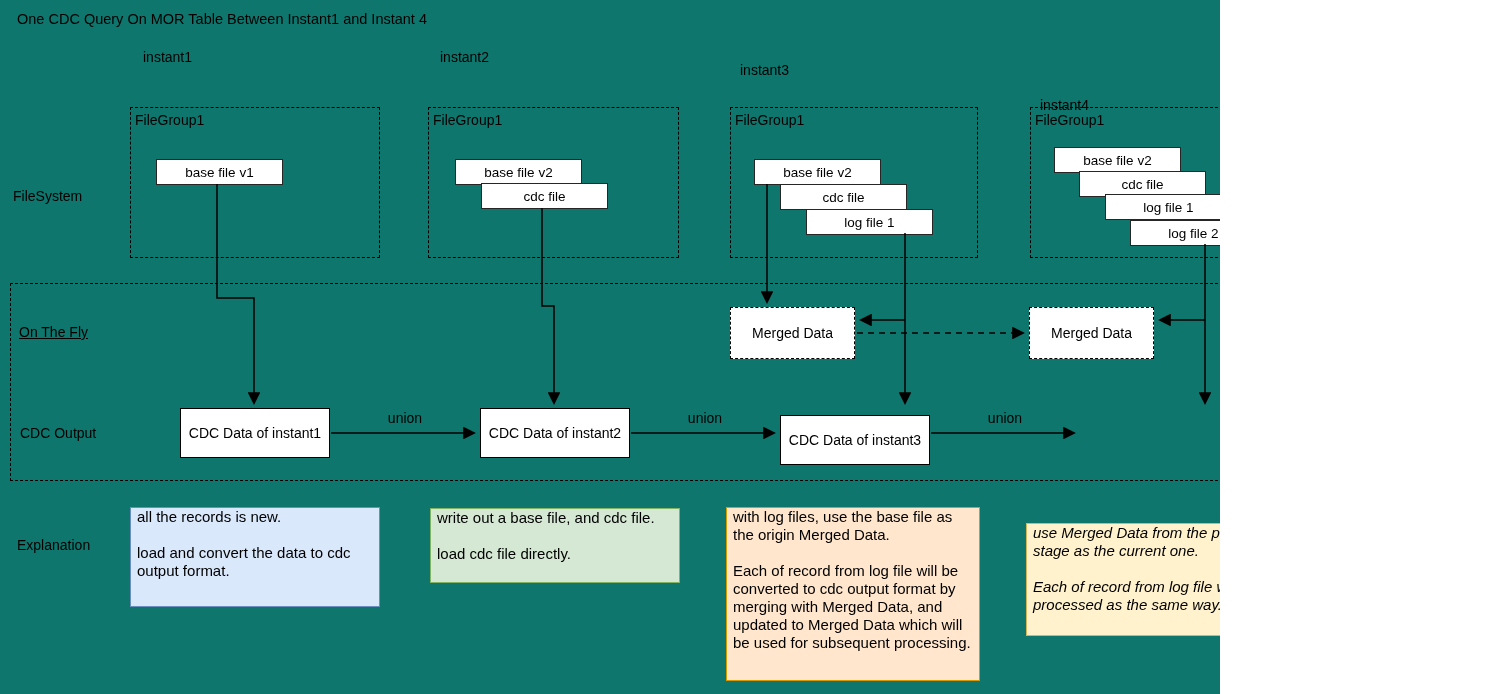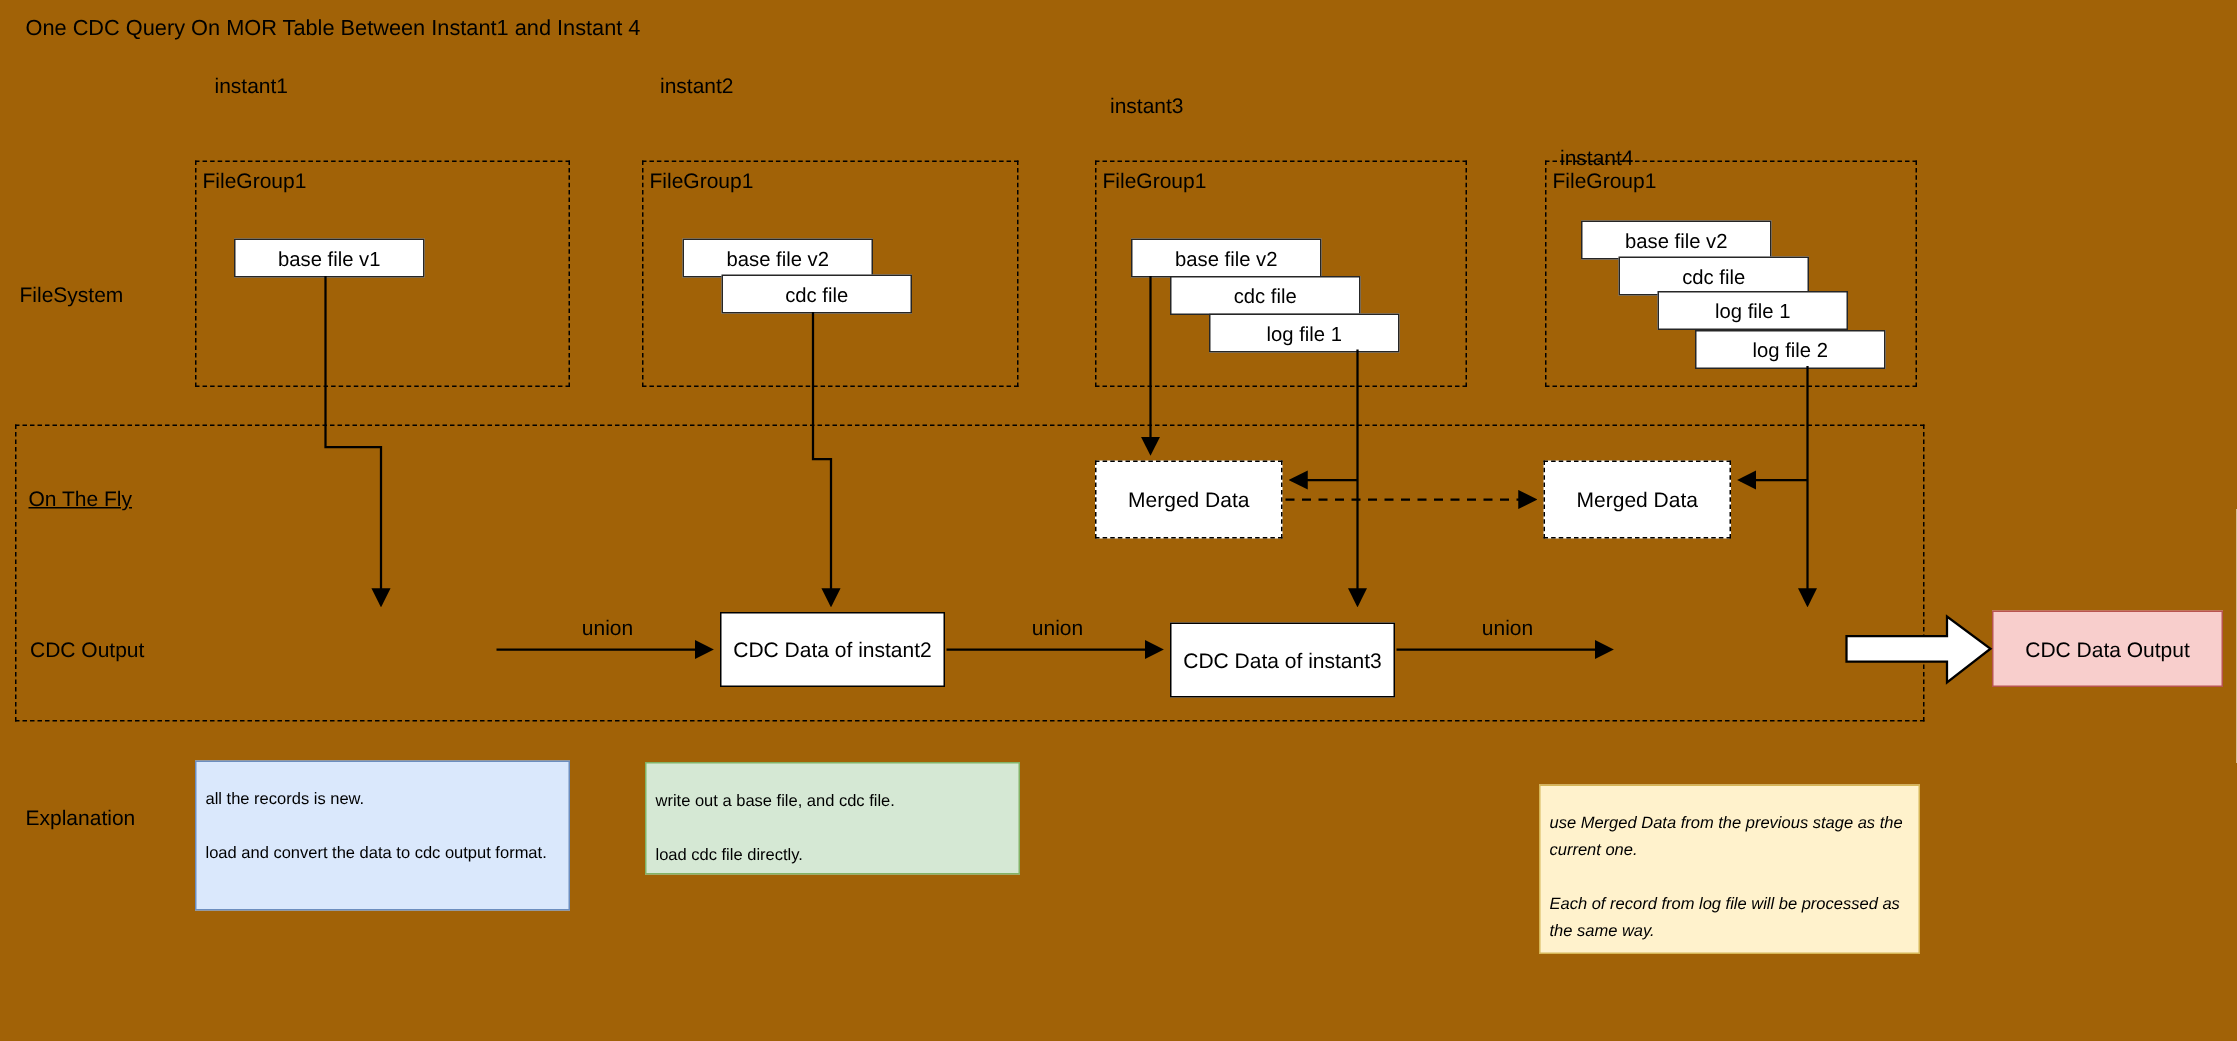--- a/index.html
+++ b/index.html
@@ -1,32 +1,32 @@
 <!DOCTYPE html>
 <html><head>
 <meta charset="utf-8">
 <style>
   html,body { margin:0; padding:0; background:#ffffff; }
   body { font-family:"Liberation Sans", sans-serif; color:#000; }
-  .canvas { position:relative; width:1491px; height:694px; background:#a16207; overflow:hidden; }
+  .canvas { position:relative; width:1220px; height:694px; background:#0f766e; overflow:hidden; }
   .abs { position:absolute; }
   .txt { font-size:14px; white-space:nowrap; }
   .title { font-size:14.5px; }
   .dashed-box { position:absolute; border:1.5px dashed #000; box-sizing:border-box; }
   .fg-label { position:absolute; left:4px; top:4px; font-size:14px; white-space:nowrap; }
   .file-box { position:absolute; width:127px; height:26px; border:1.5px solid #262626; background:#fff;
               display:flex; align-items:center; justify-content:center; font-size:13.5px;
               box-sizing:border-box; }
   .solid-box { position:absolute; border:1.5px solid #000; background:#fff; display:flex;
                align-items:center; justify-content:center; font-size:14px; box-sizing:border-box; }
   .merged-box { position:absolute; border:1.5px dashed #000; background:#fff; display:flex;
                 align-items:center; justify-content:center; font-size:14px; box-sizing:border-box; }
   .union { position:absolute; font-size:14px; text-align:center; }
-  .expl { position:absolute; border:1px solid; font-size:11px; line-height:18px;
-          padding:16px 6px; white-space:pre-wrap; box-sizing:border-box; }
+  .expl { position:absolute; border:1px solid; font-size:15px; line-height:18px;
+          padding:0 6px; white-space:pre-wrap; box-sizing:border-box; }
   svg.overlay { position:absolute; left:0; top:0; pointer-events:none; }
 </style>
 </head>
 <body>
 
 <div class="canvas">
 
   <div class="abs txt title" style="left:17px; top:11px;">One CDC Query On MOR Table Between Instant1 and Instant 4</div>
 
   <div class="abs txt" style="left:143px; top:49px;">instant1</div>
@@ -63,35 +63,39 @@
     <div class="file-box" style="left:48px; top:63px;">cdc file</div>
     <div class="file-box" style="left:74px; top:86px;">log file 1</div>
     <div class="file-box" style="left:99px; top:112px;">log file 2</div>
   </div>
 
   <div class="dashed-box" style="left:10px; top:283px; width:1273px; height:198px;"></div>
 
   <div class="merged-box" style="left:730px; top:307px; width:125px; height:52px;">Merged Data</div>
   <div class="merged-box" style="left:1029px; top:307px; width:125px; height:52px;">Merged Data</div>
 
+  <div class="solid-box" style="left:180px; top:408px; width:150px; height:50px;">CDC Data of instant1</div>
   <div class="solid-box" style="left:480px; top:408px; width:150px; height:50px;">CDC Data of instant2</div>
   <div class="solid-box" style="left:780px; top:415px; width:150px; height:50px;">CDC Data of instant3</div>
 
   <div class="union" style="left:330px; top:410px; width:150px;">union</div>
   <div class="union" style="left:630px; top:410px; width:150px;">union</div>
   <div class="union" style="left:930px; top:410px; width:150px;">union</div>
 
   <div class="solid-box" style="left: 1328px; top: 407px; width: 154px; height: 51px; background-color: rgb(248, 206, 204); border-color: rgb(184, 84, 80);">CDC Data Output</div>
 
   <div class="expl" style="left: 130px; top: 507px; width: 250px; height: 100px; background-color: rgb(218, 232, 252); border-color: rgb(108, 142, 191);">all the records is new.
 
 load and convert the data to cdc output format.</div>
   <div class="expl" style="left: 430px; top: 508px; width: 250px; height: 75px; background-color: rgb(213, 232, 212); border-color: rgb(130, 179, 102);">write out a base file, and cdc file.
 
 load cdc file directly.</div>
+  <div class="expl" style="left: 726px; top: 507px; width: 254px; height: 174px; background-color: rgb(255, 230, 204); border-color: rgb(215, 155, 0);">with log files, use the base file as the origin Merged Data.
+
+Each of record from log file will be converted to cdc output format by merging with Merged Data, and updated to Merged Data which will be used for subsequent processing.</div>
   <div class="expl" style="left: 1026px; top: 523px; width: 254px; height: 113px; background-color: rgb(255, 242, 204); border-color: rgb(214, 182, 86); font-style: italic;">use Merged Data from the previous stage as the current one.
 
 Each of record from log file will be processed as the same way.</div>
 
   <svg class="overlay" width="1491" height="694" viewBox="0 0 1491 694">
     <defs>
       <marker id="ah" viewBox="0 0 10 10" refX="8.5" refY="5" markerWidth="8.5" markerHeight="8.5" orient="auto-start-reverse">
         <path d="M0,0 L10,5 L0,10 z" fill="#000"></path>
       </marker>
     </defs>

